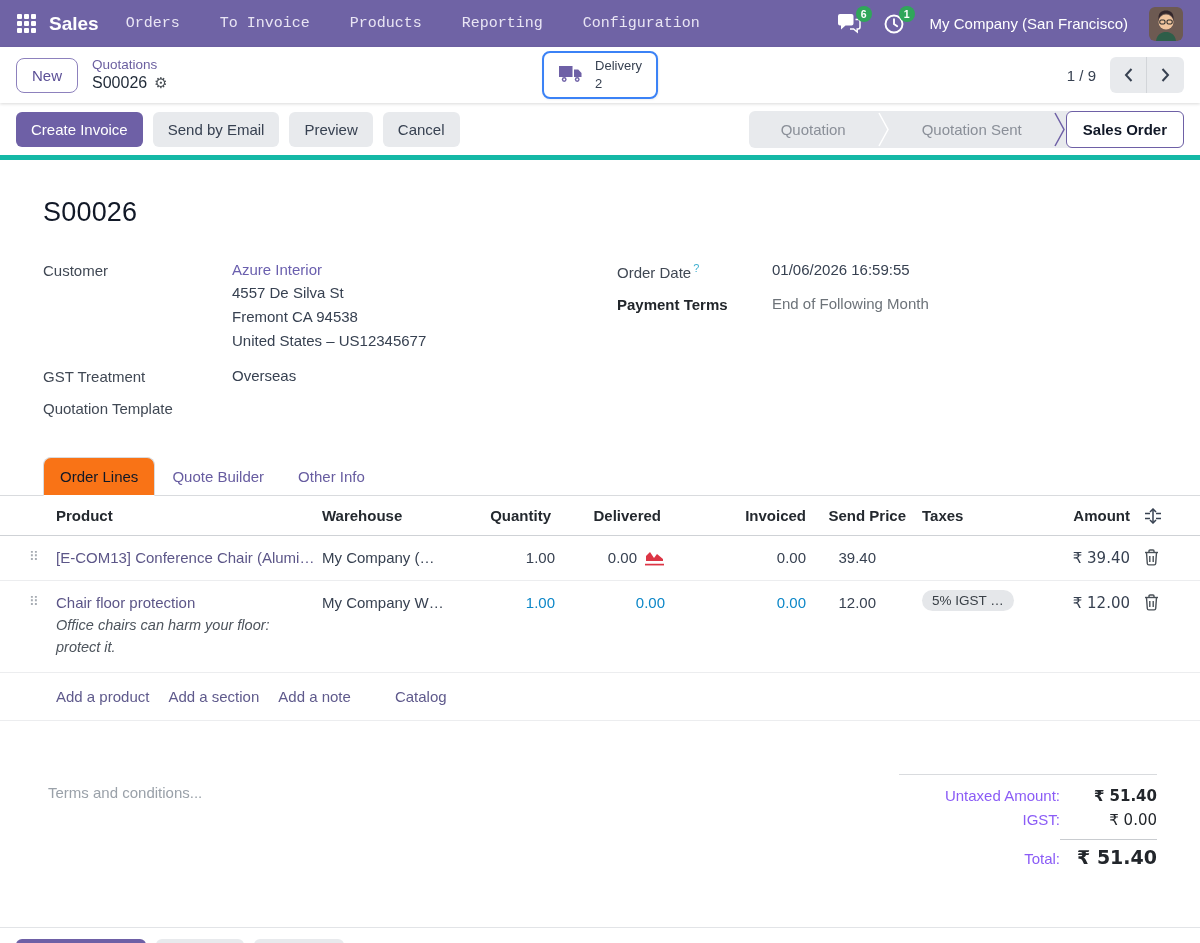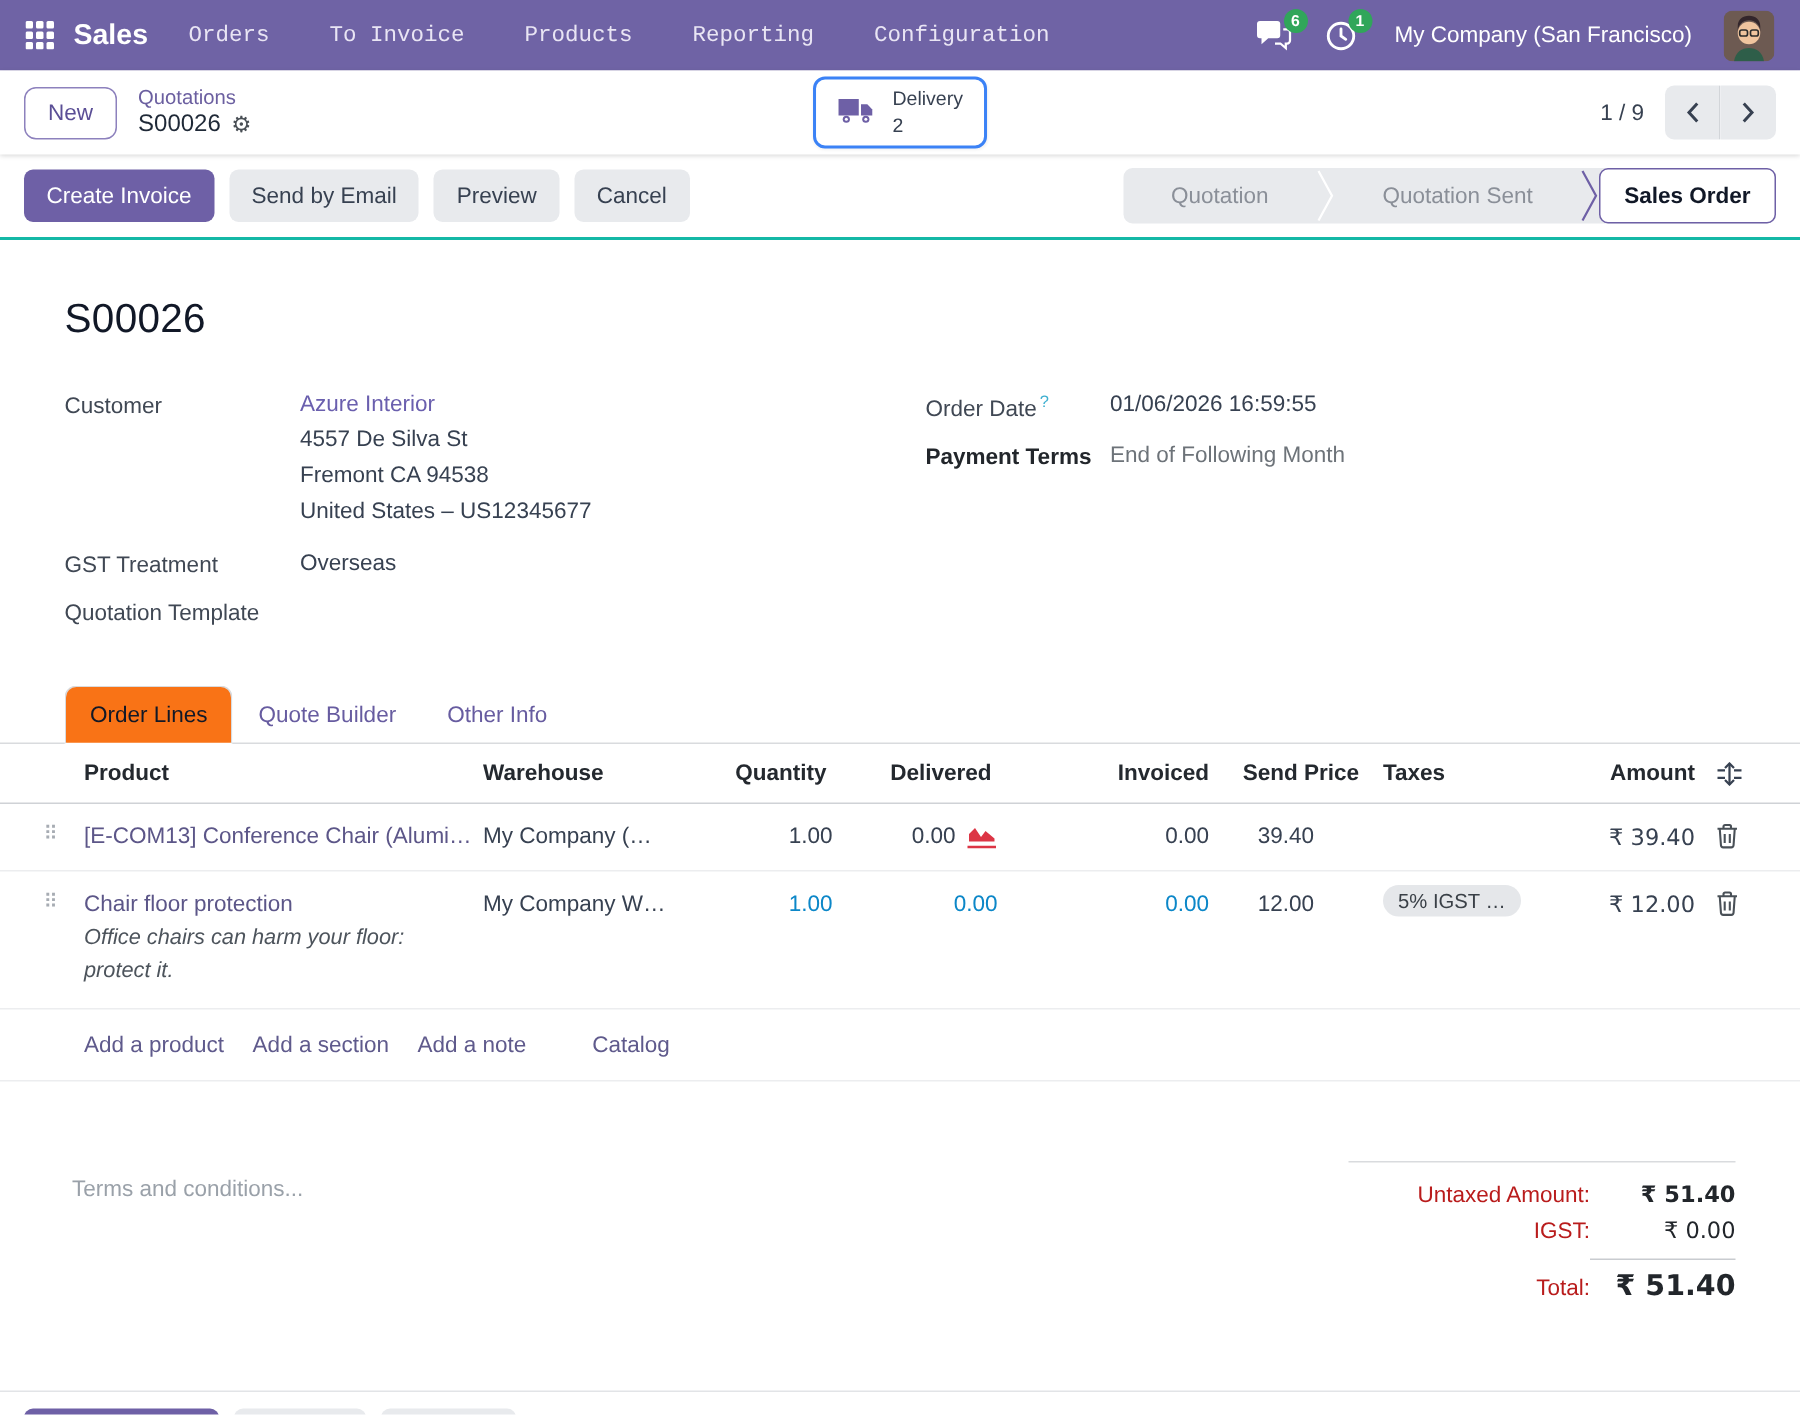--- a/index.html
+++ b/index.html
@@ -39,37 +39,37 @@
   .cp-right { margin-left:auto; display:flex; align-items:center; gap:14px; }
   .pager-count { font-size:15px; color:#374151; }
   .pager-btns { display:flex; }
   .pager-btn { width:37px; height:36px; background:#e8eaed; border:none; display:flex;
                align-items:center; justify-content:center; cursor:pointer; padding:0; }
   .pager-btn.prev { border-radius:6px 0 0 6px; border-right:1px solid #d2d5d9; }
   .pager-btn.next { border-radius:0 6px 6px 0; }
 
   
   .action-bar { height:57px; display:flex; align-items:center; padding:0 16px;
-                border-bottom:2px solid #14b8a6; background:#fff; }
+                border-bottom:5px solid #14b8a6; background:#fff; }
   .btn { border:none; border-radius:6px; padding:9px 15px; font-size:15px; font-family:inherit; cursor:pointer; }
   .btn-primary { background:#6e60a6; color:#fff; }
   .btn-secondary { background:#e8eaed; color:#374151; margin-left:10px; }
   .statusbar { margin-left:auto; display:flex; align-items:center; background:#e8eaed; border-radius:6px; height:37px; }
   .step { padding:0 32px; font-size:15px; color:#8a8f98; display:flex; align-items:center; height:100%; cursor:pointer; }
   .step-sep { display:flex; height:100%; align-items:center; }
   .step-active { background:#fff; border:1px solid #6e60a6; border-radius:6px; color:#111827;
                  font-weight:700; padding:0 16px; height:37px; display:flex; align-items:center; cursor:pointer; }
 
   
   .sheet { background:#fff; padding:37px 0 56px 0; border-bottom:1px solid #e2e4e7; }
   .rec-title { font-size:27px; font-weight:500; color:#111827; margin:0 0 0 43px; letter-spacing:.2px; }
   .field-grid { display:flex; margin-top:33px; padding:0 16px 0 43px; }
   .fcol-left { width:574px; flex-shrink:0; }
   .fcol-right { flex:1; }
-  .frow { display:flex; margin-bottom:14px; }
+  .frow { display:flex; margin-bottom:14px;gap:32px; }
   .flabel { width:157px; flex-shrink:0; color:#404854; font-size:15px; padding-top:1px; }
   .fcol-right .flabel { width:123px; }
   .flabel-bold { font-weight:700; color:#22262b; }
   .fvalue { font-size:15px; color:#374151; }
   .fvalue-muted { color:#6d7379; }
   .link { color:#6a5fae; cursor:pointer; }
   .addr { line-height:1.6; color:#374151; margin-top:3px; }
   .help-sup { color:#3fb0d0; font-size:11px; vertical-align:super; margin-left:2px; cursor:pointer; }
 
   
@@ -102,21 +102,21 @@
   .cols-icon { margin-left:14px; display:inline-flex; cursor:pointer; }
   .add-row { padding:15px 0 15px 56px; border-bottom:1px solid #ecedef; display:flex; font-size:15px; }
   .add-link { color:#5f5a8c; cursor:pointer; margin-right:19px; }
   .catalog-link { margin-left:25px; color:#5f5a8c; cursor:pointer; }
 
   
   .bottom-zone { display:flex; justify-content:space-between; margin-top:53px; padding:0 43px 0 48px; align-items:flex-start; }
   .terms { color:#9aa1a9; font-size:15px; padding-top:10px; cursor:text; }
   .totals { width:258px; border-top:1px solid #d9dbde; padding-top:9px; }
   .totrow { display:flex; justify-content:flex-end; align-items:baseline; padding:3px 0; }
-  .tlabel { color:#b91c1c; font-size:15px; text-align:right; }
+  .tlabel { color:#8b5cf6; font-size:15px; text-align:right; }
   .tval { width:97px; text-align:right; font-size:15px; color:#22262b; }
   .bold { font-weight:700; }
   .total-row .tval { font-size:19px; font-weight:700; border-top:1px solid #c9ccd0; padding-top:6px; margin-top:4px; }
 
   
   .chatter { display:flex; align-items:flex-start; padding:11px 16px 0 16px; }
   .chatter-right { margin-left:auto; display:flex; align-items:center; gap:19px; padding-top:8px; }
 </style>
 </head>
 <body>

